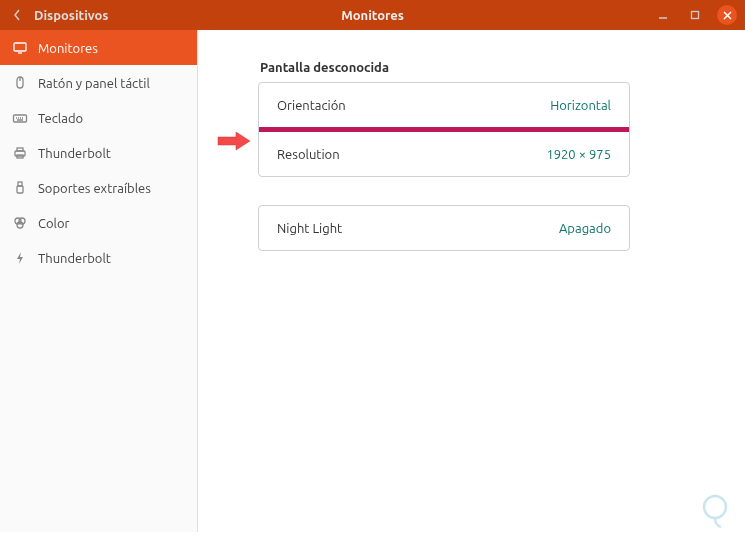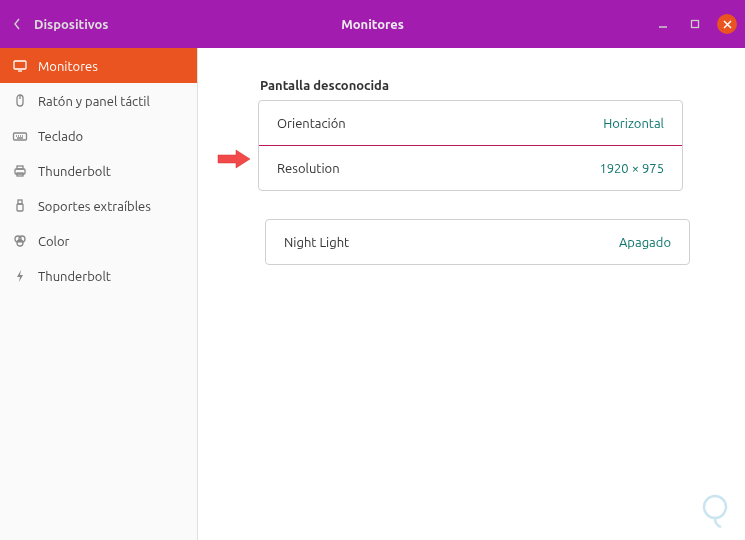--- a/index.html
+++ b/index.html
@@ -1,20 +1,20 @@
 <!DOCTYPE html>
 <html><head>
   <meta charset="utf-8">
   <style>
     * { margin: 0; padding: 0; box-sizing: border-box; font-family: Ubuntu, "Segoe UI", sans-serif; }
     body { width: 745px; height: 540px; background: #fff; overflow: hidden; position: relative; }
     
     .titlebar {
-      height: 48px;
-      background: #a21caf;
+      height: 30px;
+      background: #c2410c;
       display: flex;
       align-items: center;
       color: #e0e0e0;
       font-size: 13px;
       position: relative;
       text-align: center;
     }
     .back-btn {
       width: 34px; height: 38px;
       display: flex; align-items: center; justify-content: center;
@@ -90,34 +90,34 @@
       font-size: 13px;
       font-weight: 600;
       color: #333;
       margin-bottom: 8px;
       margin-left: 2px;
     }
     .panel {
       border: 1px solid #d0d0d0;
       border-radius: 4px;
       background: #fff;
-      width: 425px;
+      width: 372px;
     }
     .row {
       display: flex;
       justify-content: space-between;
       align-items: center;
       padding: 15px 18px;
       font-size: 13px;
       color: #333;
       cursor: pointer;
     }
-    .row + .row { border-top: 1px solid #be185d; }
+    .row + .row { border-top: 5px solid #be185d; }
     .row-value { color: #0f766e; }
-    .panel + .panel { margin-top: 28px; margin-left: 7px; }
+    .panel + .panel { margin-top: 28px; }
     
     .arrow-annotation {
       position: absolute;
       left: 18px;
       top: 100px;
     }
     
     .watermark {
       position: absolute;
       bottom: 6px;

